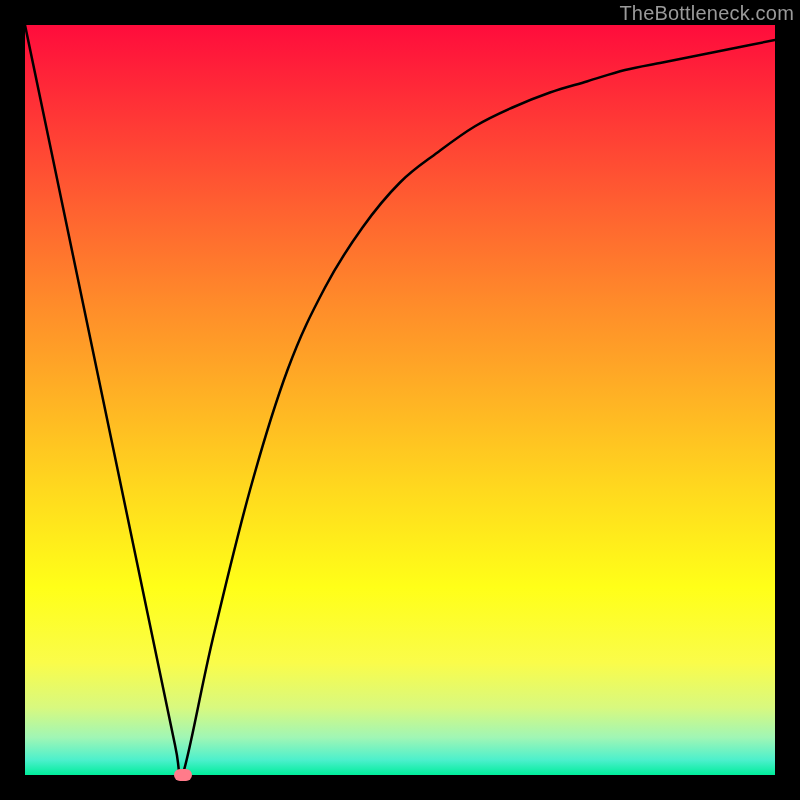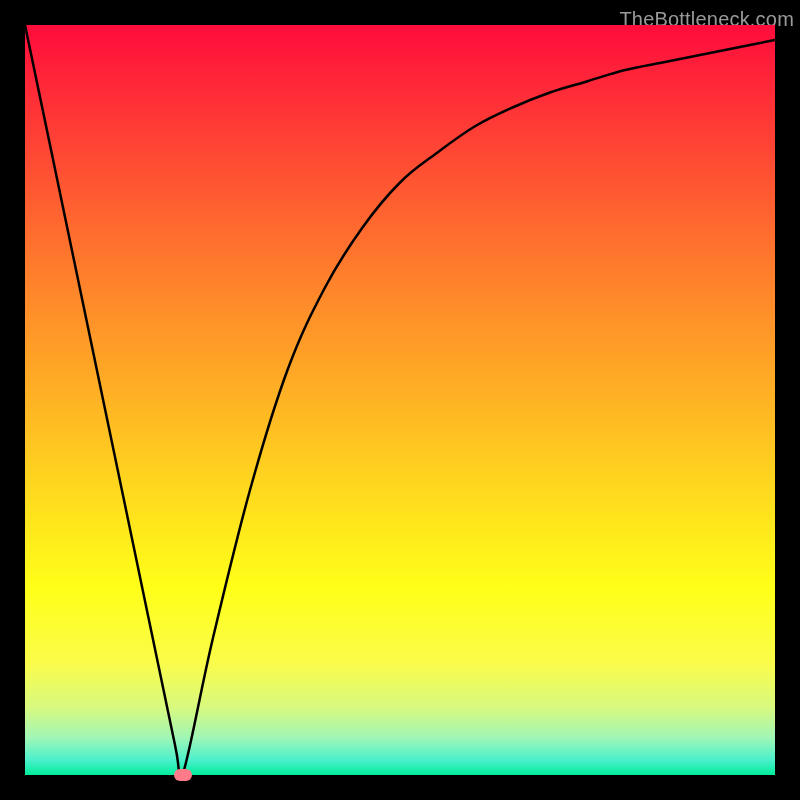--- a/index.html
+++ b/index.html
@@ -41,21 +41,21 @@
   .marker {
     position: absolute;
     width: 18px;
     height: 12px;
     background: #ff7b8a;
     border-radius: 6px;
     transform: translate(-50%, -50%);
   }
   .watermark {
     position: absolute;
-    top: 8px;
+    top: 2px;
     right: 6px;
     font-family: Arial, Helvetica, sans-serif;
     font-size: 20px;
     color: #9a9a9a;
     letter-spacing: 0.2px;
   }
 </style>
 </head>
 <body>
 

